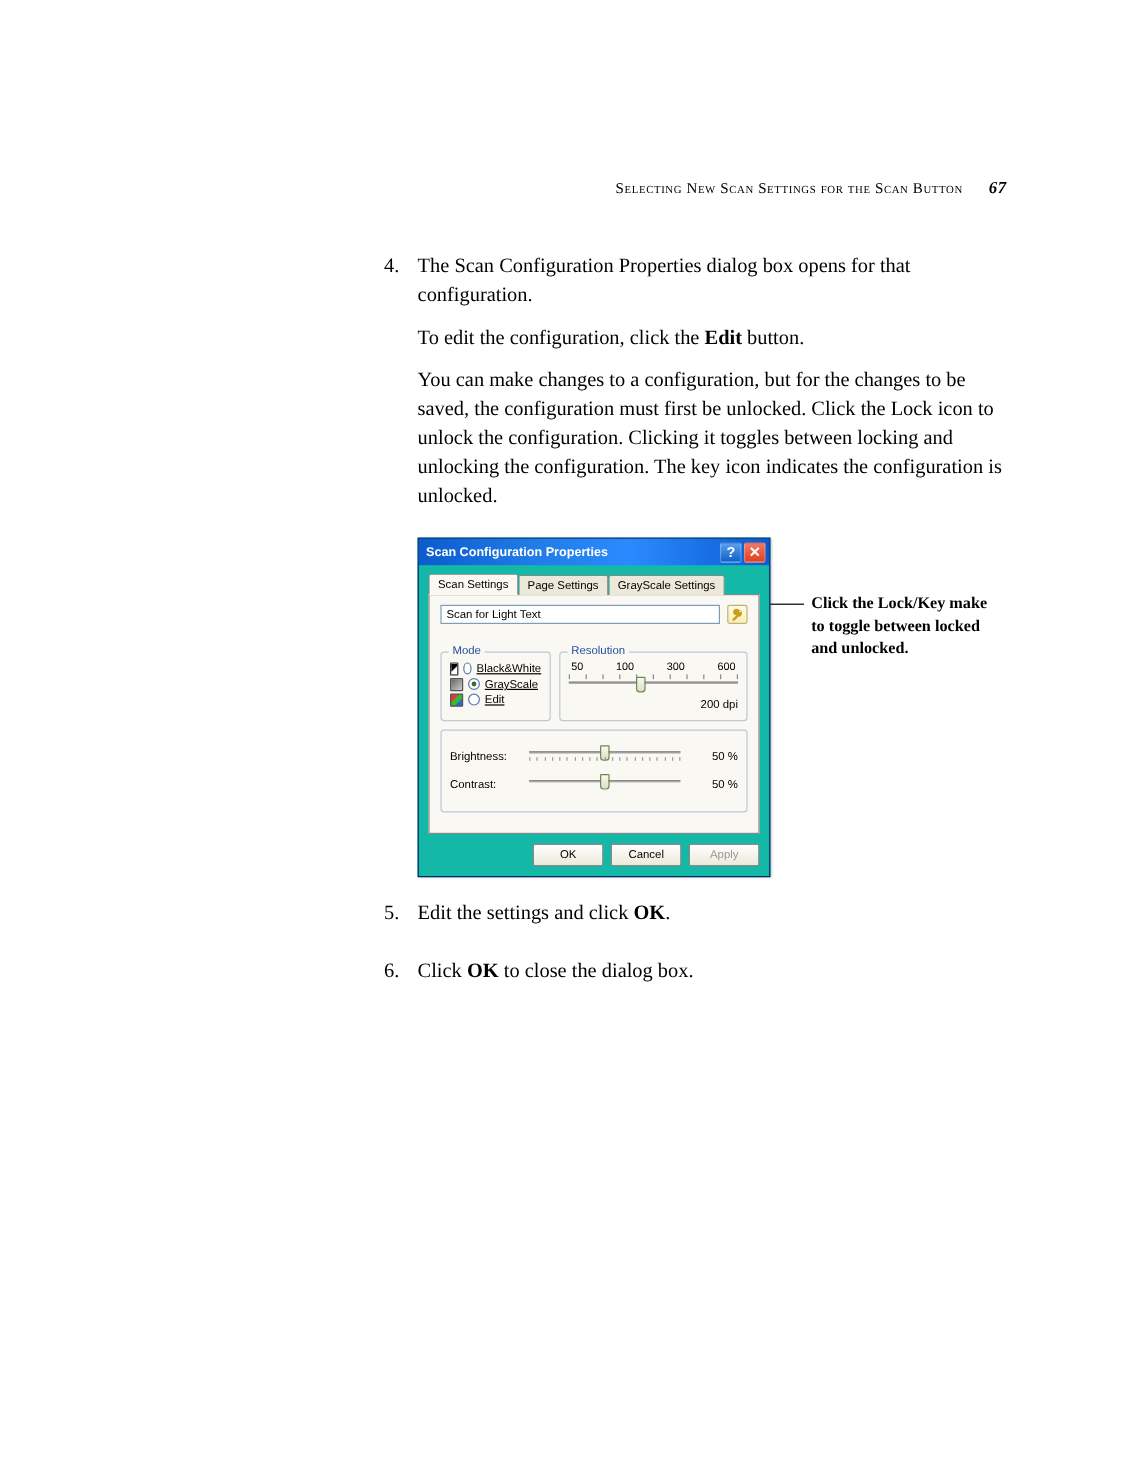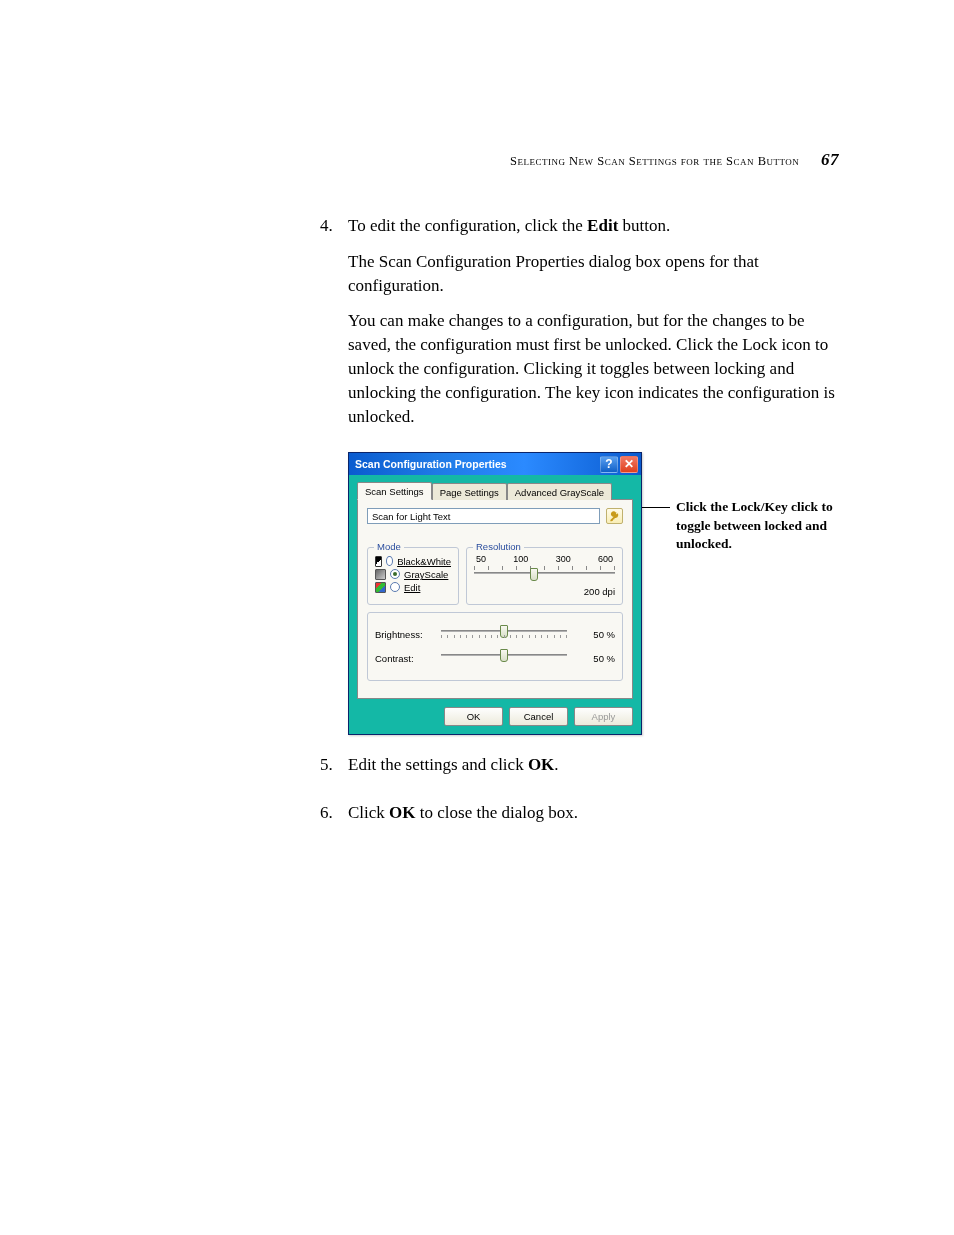--- a/index.html
+++ b/index.html
@@ -19,21 +19,21 @@
     text-align: right;
     padding-right: 0px;
     margin-bottom: 44px;
     letter-spacing: 0.5px;
   }
   .header-caps {
     font-variant: small-caps;
   }
   .page-num {
     font-weight: bold;
-    font-size: 17px;
+    font-size: 14px;
     font-style: italic;
     margin-left: 18px;
   }
   .body-content {
     margin-left: 200px;
   }
   .step {
     display: flex;
     margin-bottom: 12px;
     font-size: 17px;
@@ -308,42 +308,42 @@
 <div class="page">
   <div class="header-line">
     <span class="header-caps">Selecting New Scan Settings for the Scan Button</span>
     <span class="page-num">67</span>
   </div>
 
   <div class="body-content">
     <div class="step">
       <div class="step-num">4.</div>
       <div class="step-body">
+        <p>The Scan Configuration Properties dialog box opens for that configuration.</p>
         <p>
           <span>To edit the configuration, click the </span><span class="bold">Edit</span><span> button.</span>
         </p>
-        <p>The Scan Configuration Properties dialog box opens for that configuration.</p>
         <p>You can make changes to a configuration, but for the changes to be saved, the configuration must first be unlocked. Click the Lock icon to unlock the configuration. Clicking it toggles between locking and unlocking the configuration. The key icon indicates the configuration is unlocked.</p>
       </div>
     </div>
 
     <div class="dialog-wrapper">
       <div class="dialog">
         <div class="titlebar">
           <span>Scan Configuration Properties</span>
           <div class="titlebar-buttons">
             <div class="tb-btn tb-help">?</div>
             <div class="tb-btn tb-close">✕</div>
           </div>
         </div>
         <div class="dialog-inner">
           <div class="tabs">
             <div class="tab active">Scan Settings</div>
             <div class="tab">Page Settings</div>
-            <div class="tab">Advanced GrayScale</div>
+            <div class="tab">GrayScale Settings</div>
           </div>
           <div class="tab-panel">
             <div class="name-row">
               <input class="name-input" value="Scan for Light Text" style="">
               <div class="lock-btn">
                 <svg width="11" height="11" viewBox="0 0 16 16">
                     <path fill="#c89b1a" d="M10 2a4 4 0 1 0-3.2 6.4L2 13.2V15h1.8l.9-.9h1.1v-1.1l.9-.9h1.1V11l1-1A4 4 0 0 0 10 2zm1.2 2.8a1 1 0 1 1 0-2 1 1 0 0 1 0 2z"></path>
                   </svg>
               </div>
             </div>
@@ -441,21 +441,21 @@
           </div>
 
           <div class="button-row">
             <div class="dlg-btn">OK</div>
             <div class="dlg-btn">Cancel</div>
             <div class="dlg-btn disabled">Apply</div>
           </div>
         </div>
       </div>
       <div class="callout-line"></div>
-      <div class="callout-text">Click the Lock/Key click to toggle between locked and unlocked.</div>
+      <div class="callout-text">Click the Lock/Key make to toggle between locked and unlocked.</div>
     </div>
 
     <div class="step">
       <div class="step-num">5.</div>
       <div class="step-body">
         <p>
           <span>Edit the settings and click </span><span class="bold">OK</span><span>.</span>
         </p>
       </div>
     </div>

